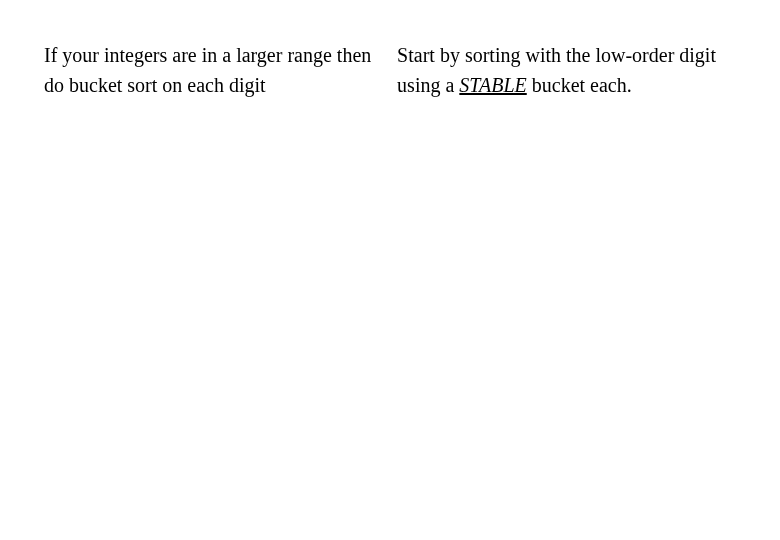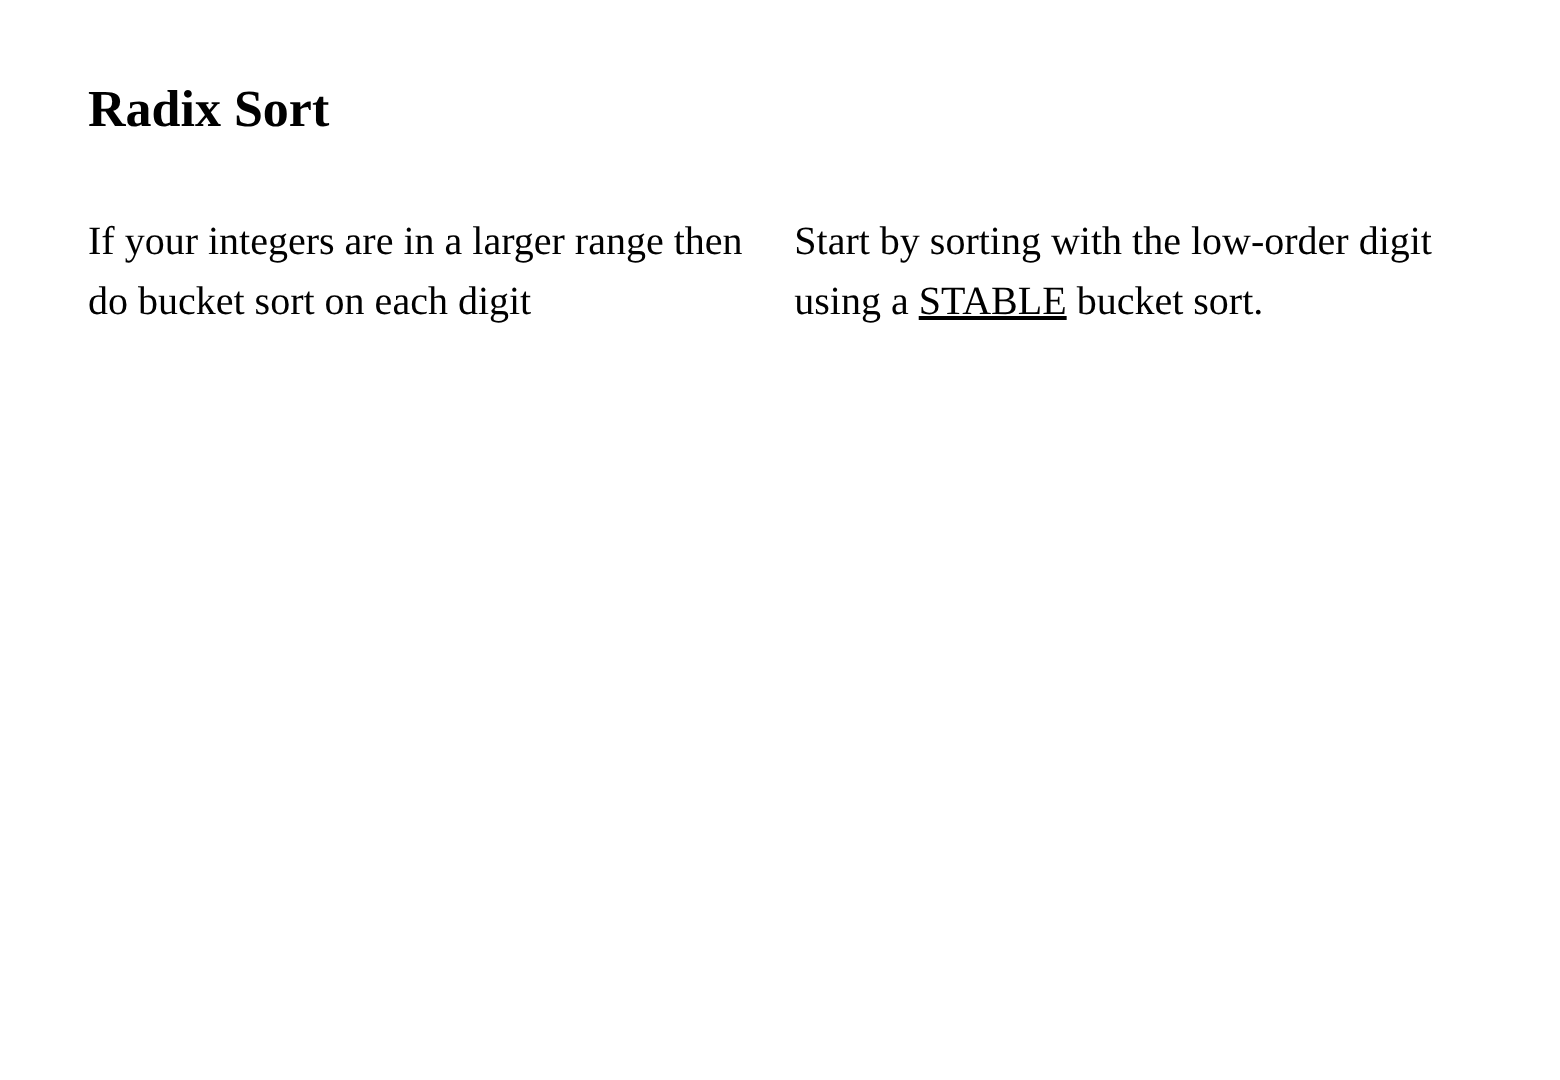--- a/index.html
+++ b/index.html
@@ -36,33 +36,33 @@
     }
 
     .paragraph {
       margin-bottom: 28px;
       font-size: 20px;
       line-height: 1.5;
     }
 
     .underline {
       text-decoration: underline;
+      font-style: italic;
     }
   </style>
 </head>
 <body>
 
 <div class="page-container">
-  <h1 class="page-title">Radix Sort</h1>
 
   <div class="content-body">
 
     <p class="paragraph">
       <span>If your integers are in a larger range then do bucket sort on each digit</span>
     </p>
 
     <p class="paragraph">
-      <span>Start by sorting with the low-order digit using a </span><span class="underline">STABLE</span><span> bucket sort.</span>
+      <span>Start by sorting with the low-order digit using a </span><span class="underline">STABLE</span><span> bucket each.</span>
     </p>
 
 
   </div>
 </div>
 
 </body></html>

